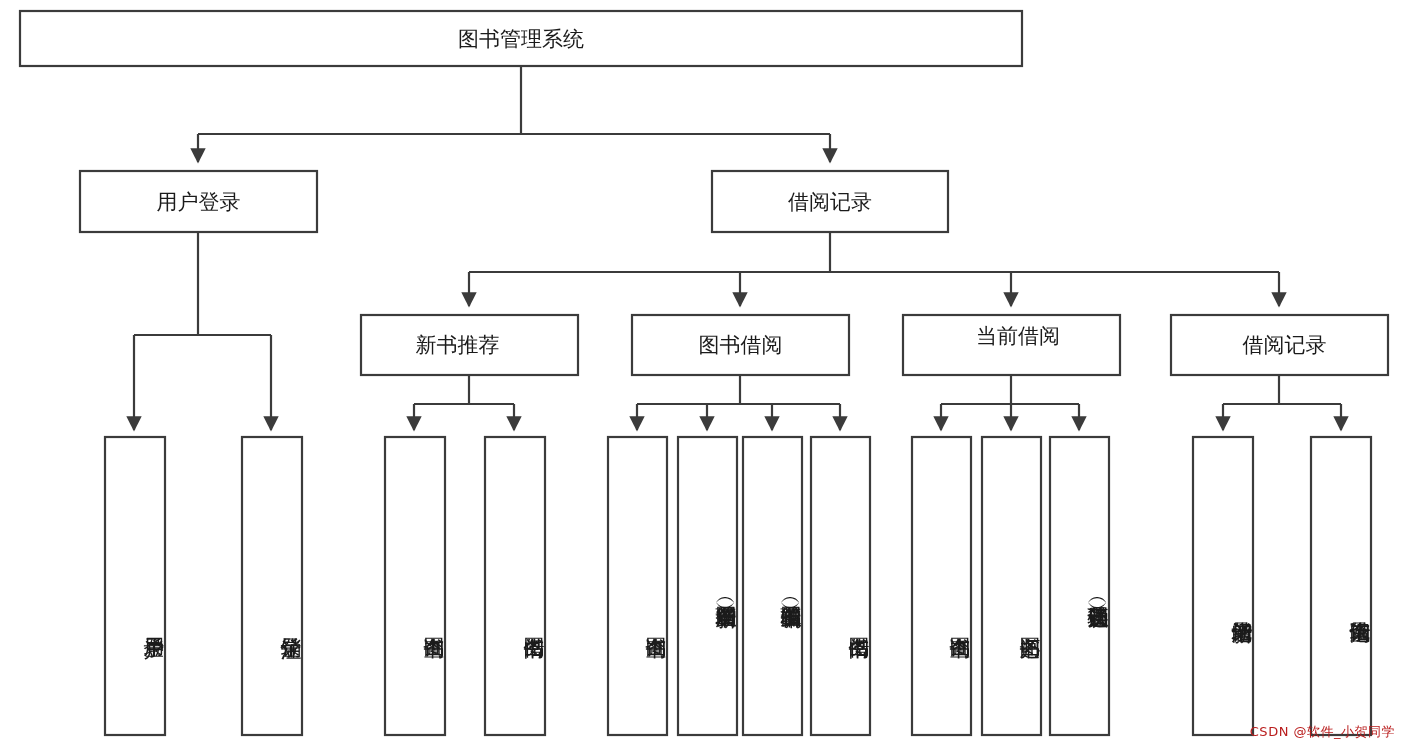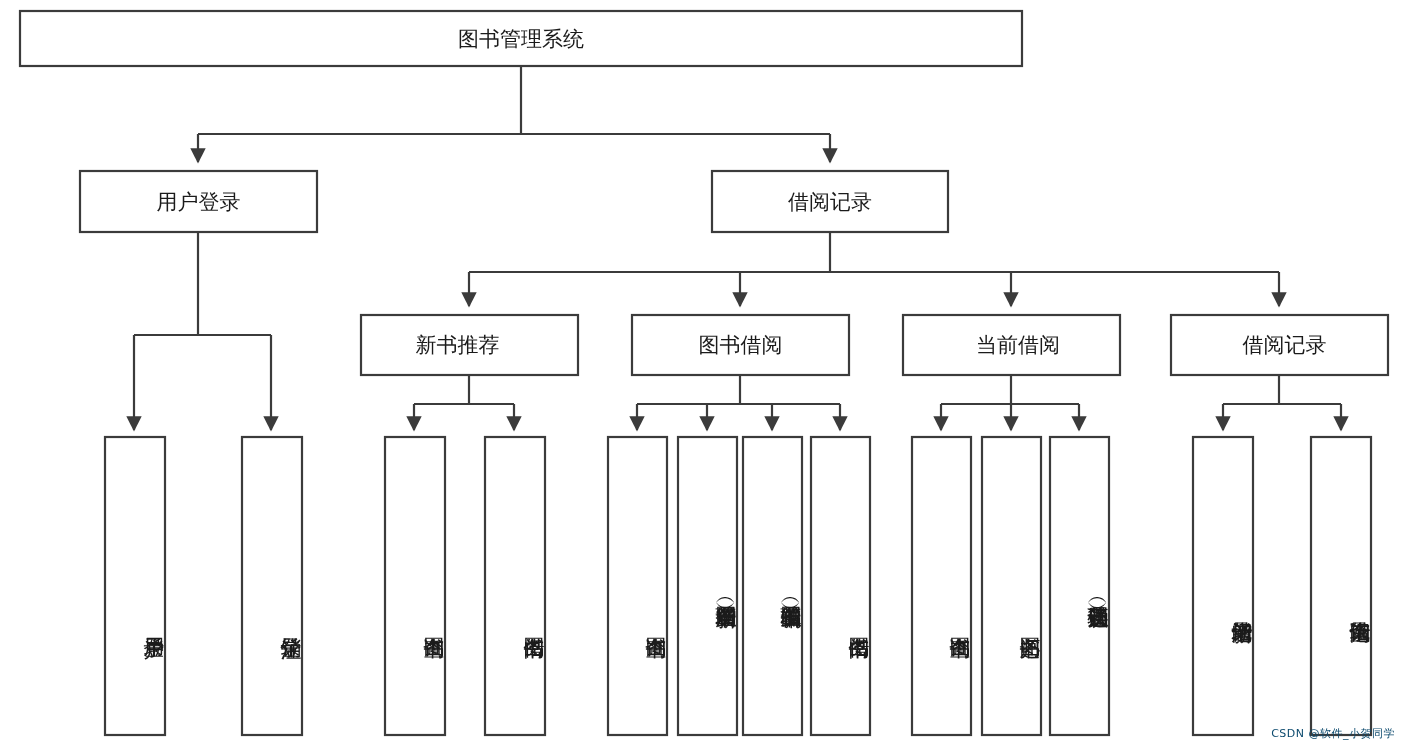--- a/index.html
+++ b/index.html
@@ -39,22 +39,22 @@
   }
   .arrow-head {
     fill: #3b3b3b;
     stroke: none;
   }
   .watermark {
     position: absolute;
     right: 10px;
     bottom: 6px;
     font-family: "DejaVu Sans", "Liberation Sans", sans-serif;
-    font-size: 11px;
-    color: #0c4a6e;
+    font-size: 13px;
+    color: #b91c1c;
     white-space: nowrap;
     letter-spacing: 0.5px;
   }
   .vtext-wrap {
     position: absolute;
     display: flex;
     flex-direction: column;
     align-items: center;
     justify-content: flex-start;
     font-family: "DejaVu Sans", "Liberation Sans", sans-serif;
@@ -186,21 +186,21 @@
   </div>
 
   <div class="htext-wrap" style="left:361px; top:315px; width:193px; height:60px;">
     <span>新书推荐</span>
   </div>
 
   <div class="htext-wrap" style="left:632px; top:315px; width:217px; height:60px;text-align:right;">
     <span>图书借阅</span>
   </div>
 
-  <div class="htext-wrap" style="left:903px; top:315px; width:230px; height:60px;">
+  <div class="htext-wrap" style="left:903px; top:306px; width:230px; height:60px;">
     <span>当前借阅</span>
   </div>
 
   <div class="htext-wrap" style="left:1171px; top:315px; width:227px; height:60px;">
     <span>借阅记录</span>
   </div>
 
   <div class="vtext-wrap" style="left:105px; top:507px; width:60px; height:228px;">
     <span>用户登录</span>
   </div>

